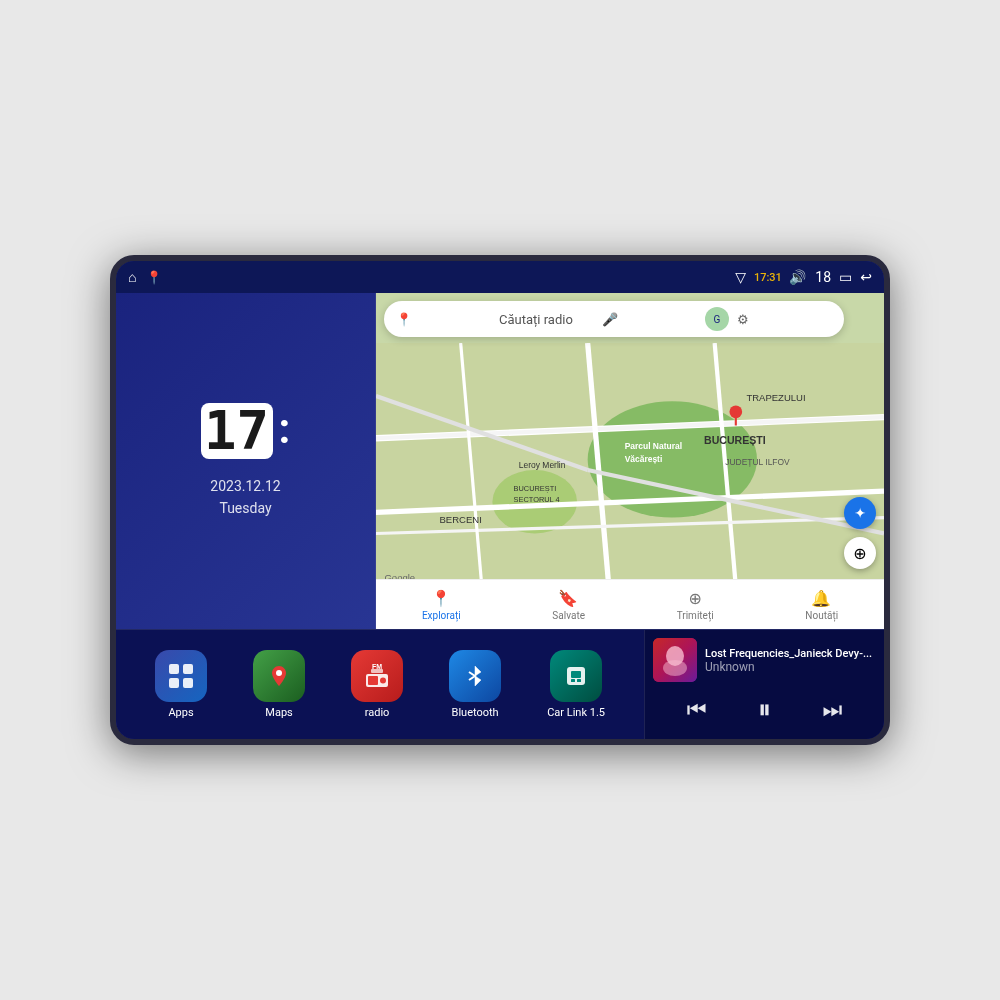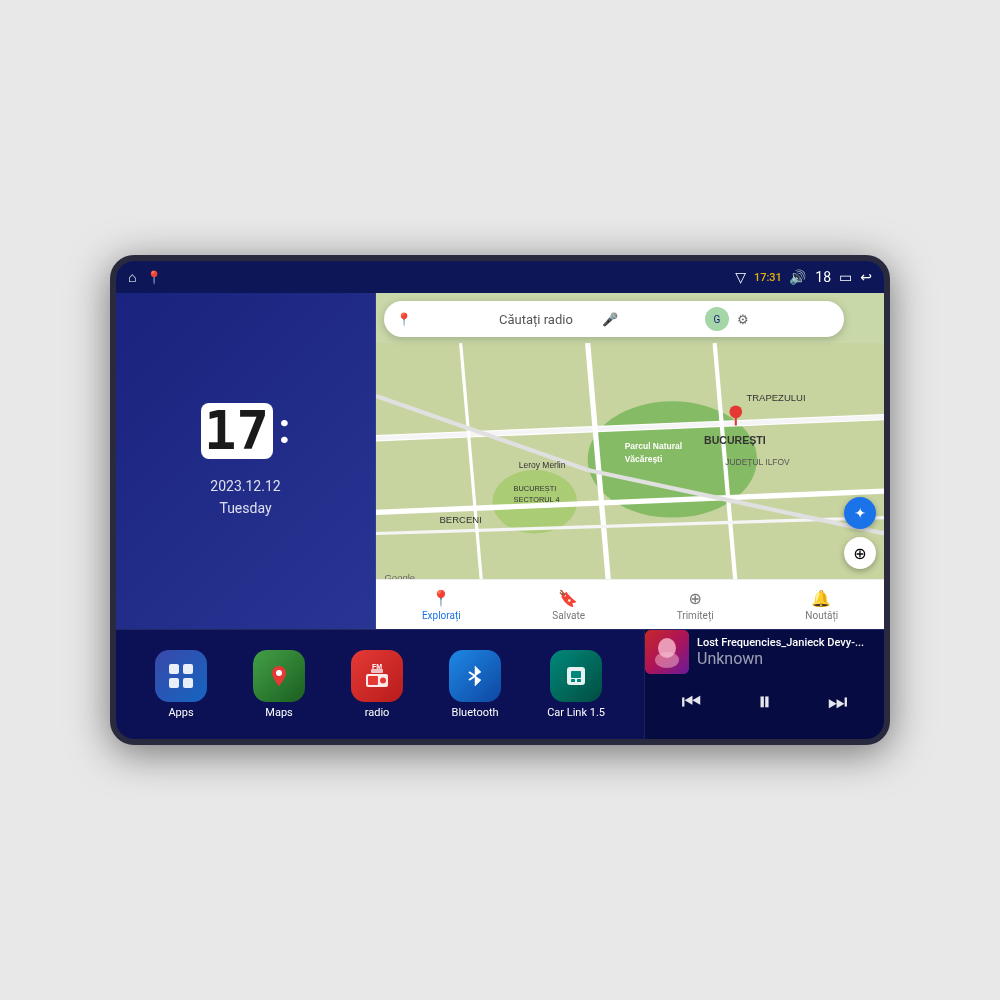--- a/index.html
+++ b/index.html
@@ -240,21 +240,21 @@
     .icon-bluetooth { background: linear-gradient(135deg, #1e88e5, #0d47a1); }
     .icon-carlink { background: linear-gradient(135deg, #00897b, #004d40); }
 
     
     .music-player {
       width: 240px;
       background: rgba(5, 10, 60, 0.8);
       display: flex;
       flex-direction: column;
       border-left: 1px solid rgba(255,255,255,0.1);
-      padding: 0;
+      padding: 8px;
     }
 
     .music-info {
       display: flex;
       align-items: center;
       gap: 8px;
       margin-bottom: 8px;
     }
 
     .music-thumb {
@@ -276,21 +276,21 @@
       color: #fff;
       font-size: 11px;
       white-space: nowrap;
       overflow: hidden;
       text-overflow: ellipsis;
       font-weight: 500;
     }
 
     .music-artist {
       color: rgba(255,255,255,0.6);
-      font-size: 16px;
+      font-size: 12px;
     }
 
     .music-controls {
       display: flex;
       align-items: center;
       justify-content: space-around;
       padding: 4px 8px;
     }
 
     .music-btn {

